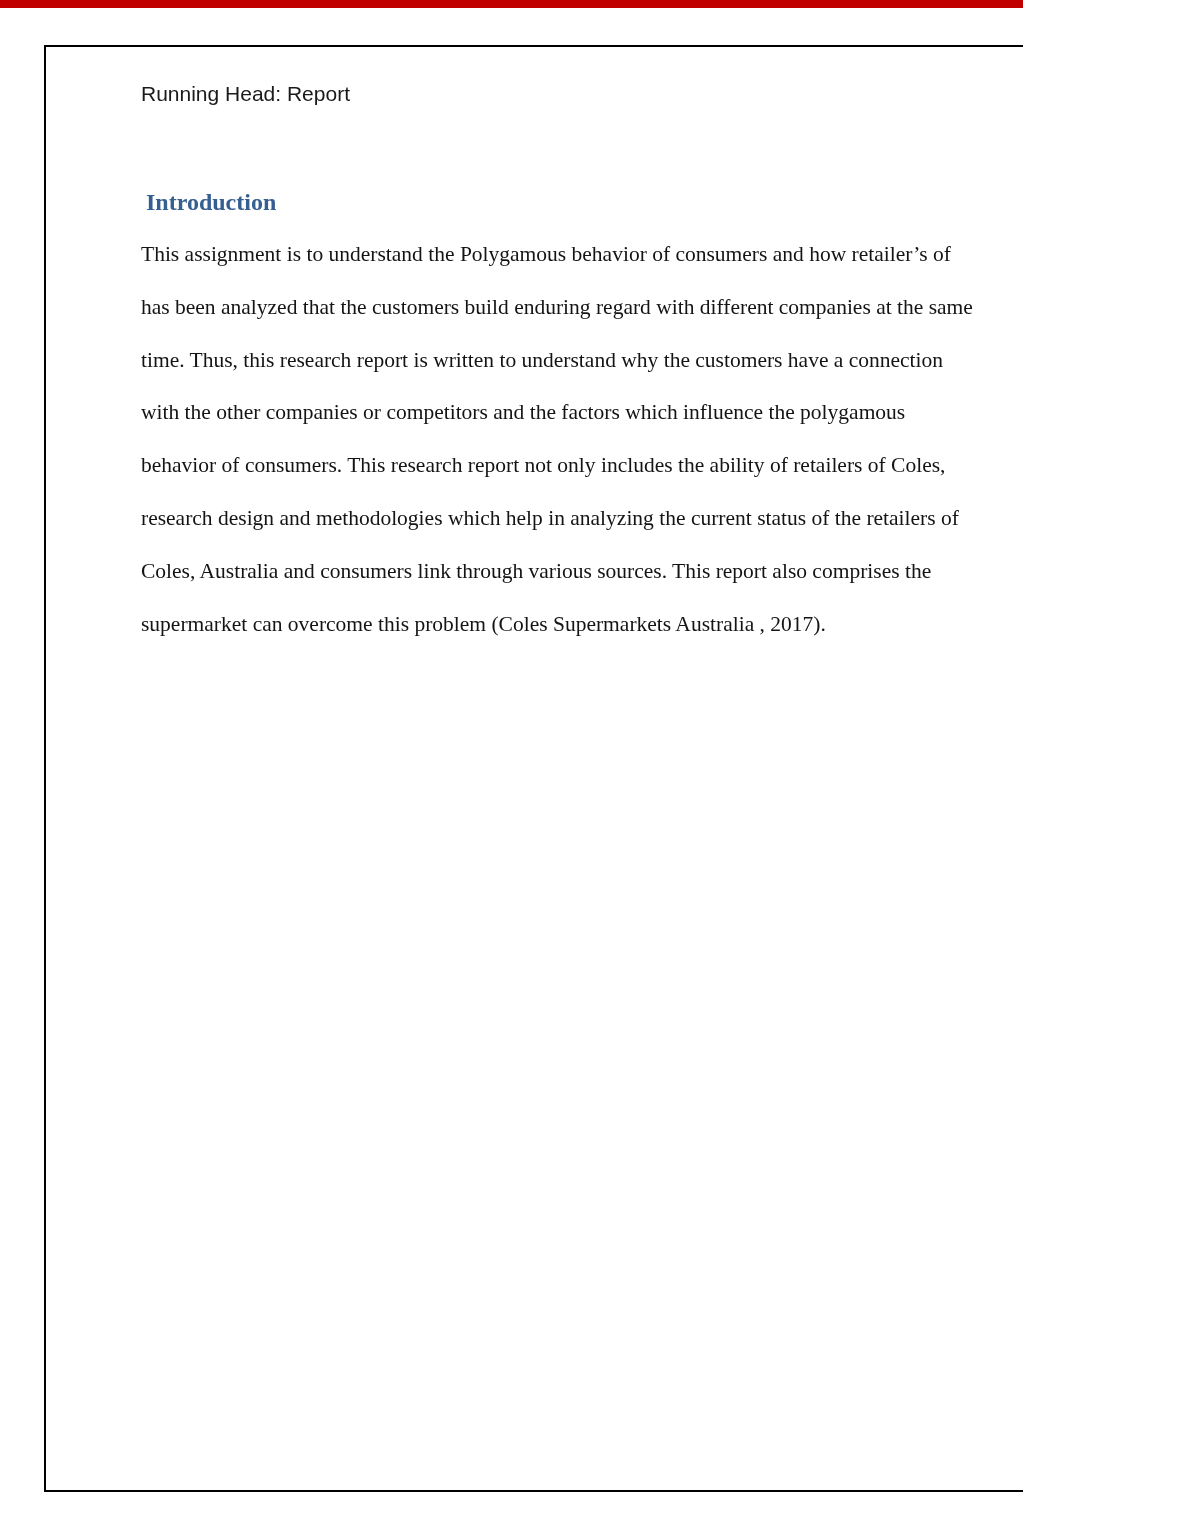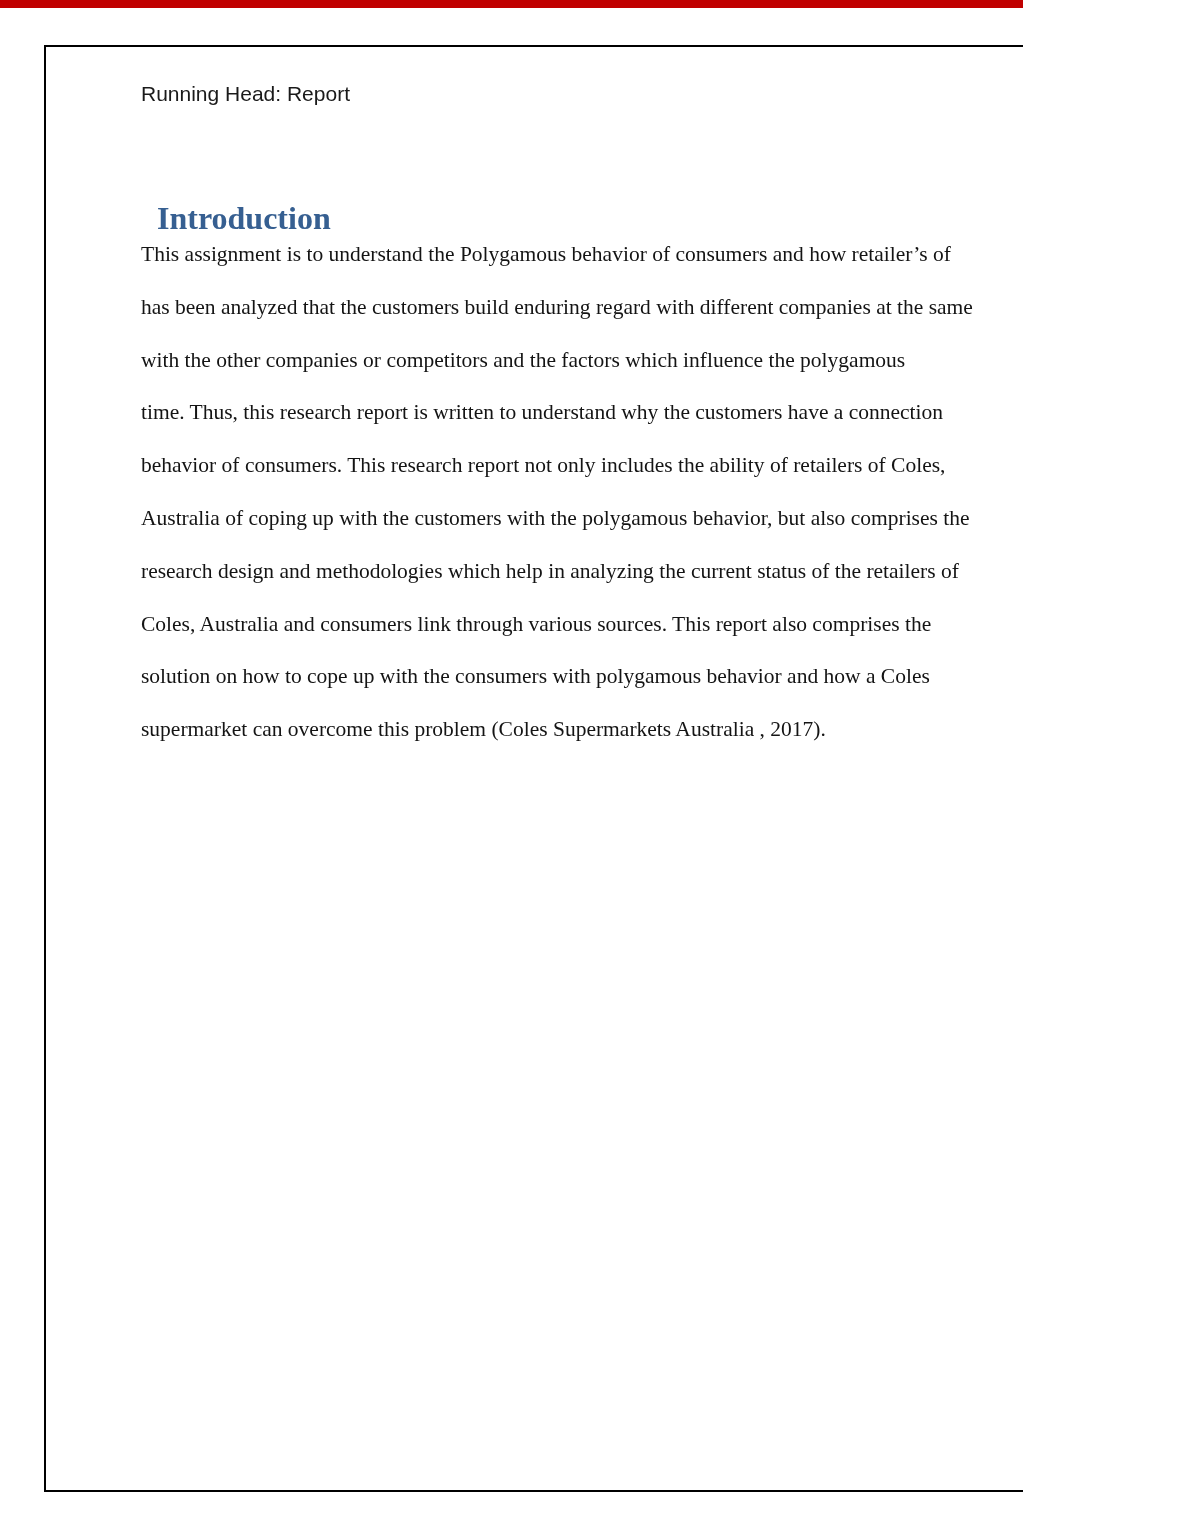--- a/index.html
+++ b/index.html
@@ -33,23 +33,23 @@
     position: absolute;
     left: 141px; top: 82px;
     font-family: "Liberation Sans", sans-serif;
     font-size: 21px;
     color: #1a1a1a;
     white-space: pre;
   }
   .heading {
     position: absolute;
     left: 141px; top: 184px;
-    margin: 16px;
+    margin: 5px;
     font-family: "Liberation Serif", serif;
-    font-size: 32px;
+    font-size: 24px;
     font-weight: bold;
     color: #365F91;
     white-space: pre;
   }
   .paragraph {
     position: absolute;
     left: 141px; top: 228px;
     width: 960px;
     font-family: Liberation Serif, serif;
     font-size: 21.5px;
@@ -71,23 +71,21 @@
 <body>
 
 <div class="canvas">
   <div class="top-bar"></div>
   <div class="page-border"></div>
   <div class="running-head">Running Head: Report</div>
   <h1 class="heading">Introduction</h1>
   <div class="paragraph">
       <div class="line">This assignment is to understand the Polygamous behavior of consumers and how retailer’s of</div>
       <div class="line">has been analyzed that the customers build enduring regard with different companies at the same</div>
+      <div class="line">time. Thus, this research report is written to understand why the customers have a connection</div>
       <div class="line">with the other companies or competitors and the factors which influence the polygamous</div>
-      <div class="line">time. Thus, this research report is written to understand why the customers have a connection</div>
       <div class="line">behavior of consumers. This research report not only includes the ability of retailers of Coles,</div>
-      <div class="line">Australia of coping up with the customers with the polygamous behavior, but also comprises the</div>
       <div class="line">research design and methodologies which help in analyzing the current status of the retailers of</div>
       <div class="line">Coles, Australia and consumers link through various sources. This report also comprises the</div>
-      <div class="line">solution on how to cope up with the consumers with polygamous behavior and how a Coles</div>
       <div class="line">supermarket can overcome this problem (Coles Supermarkets Australia , 2017).</div>
     </div>
   <div class="page-number">2</div>
 </div>
 
 </body></html>

